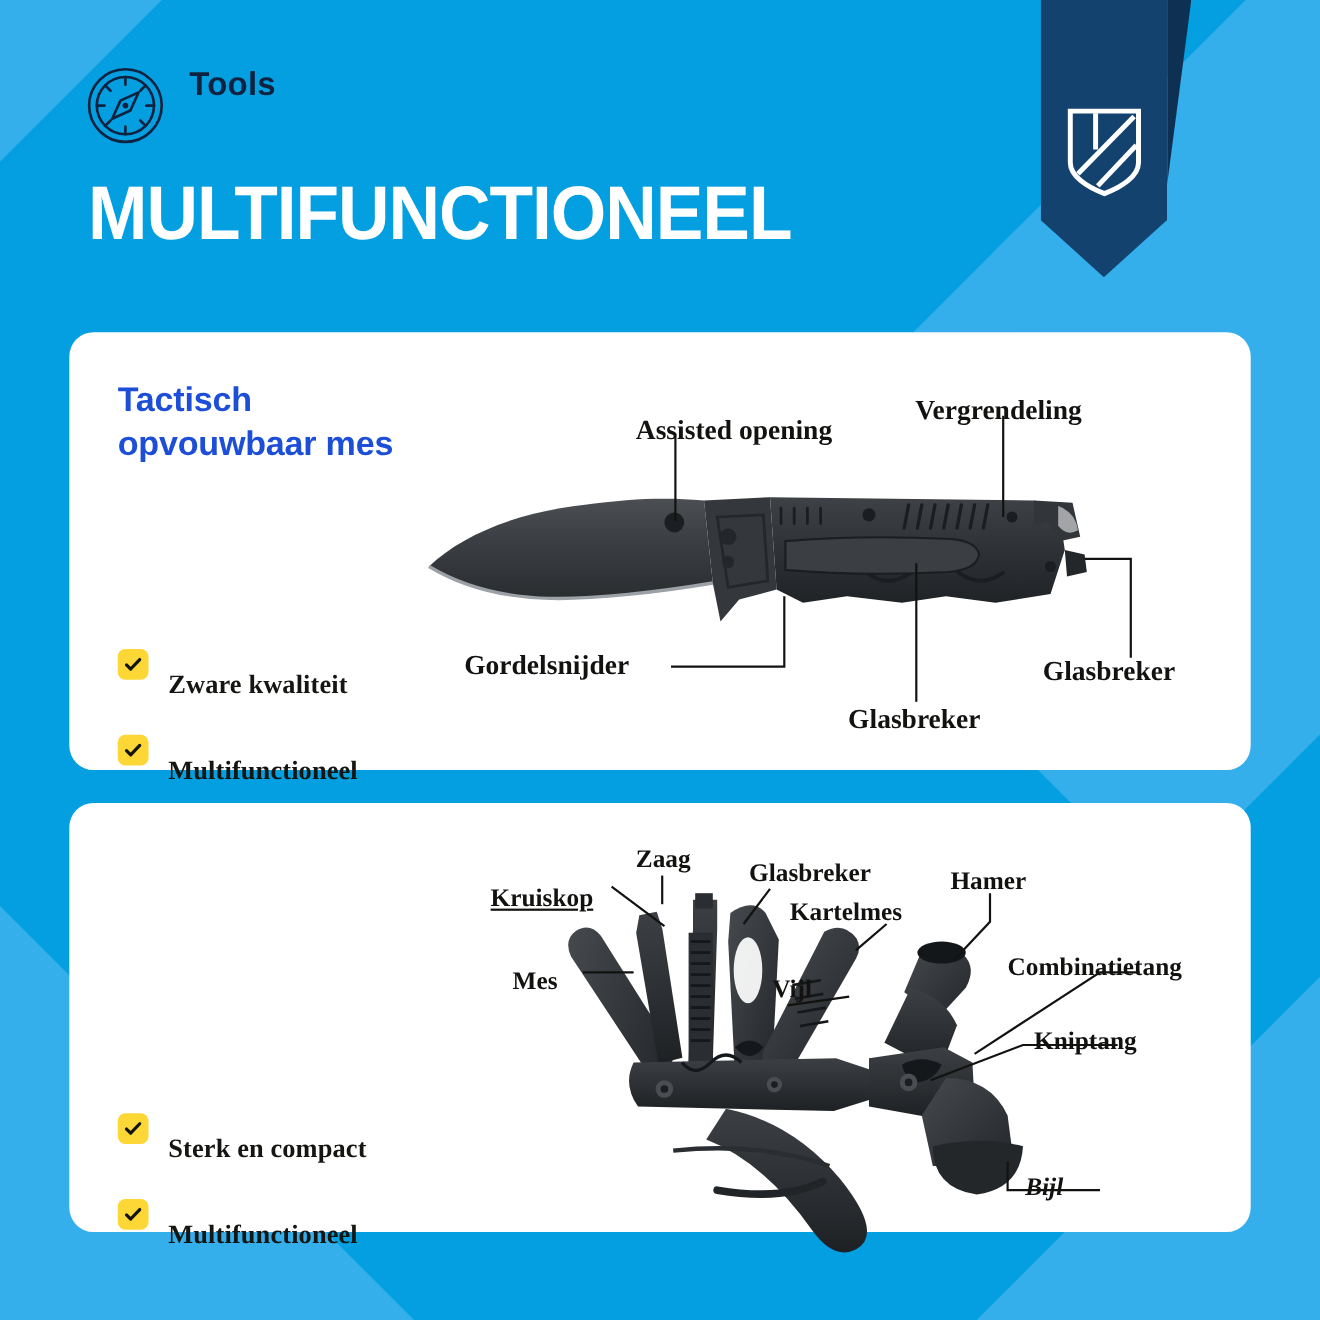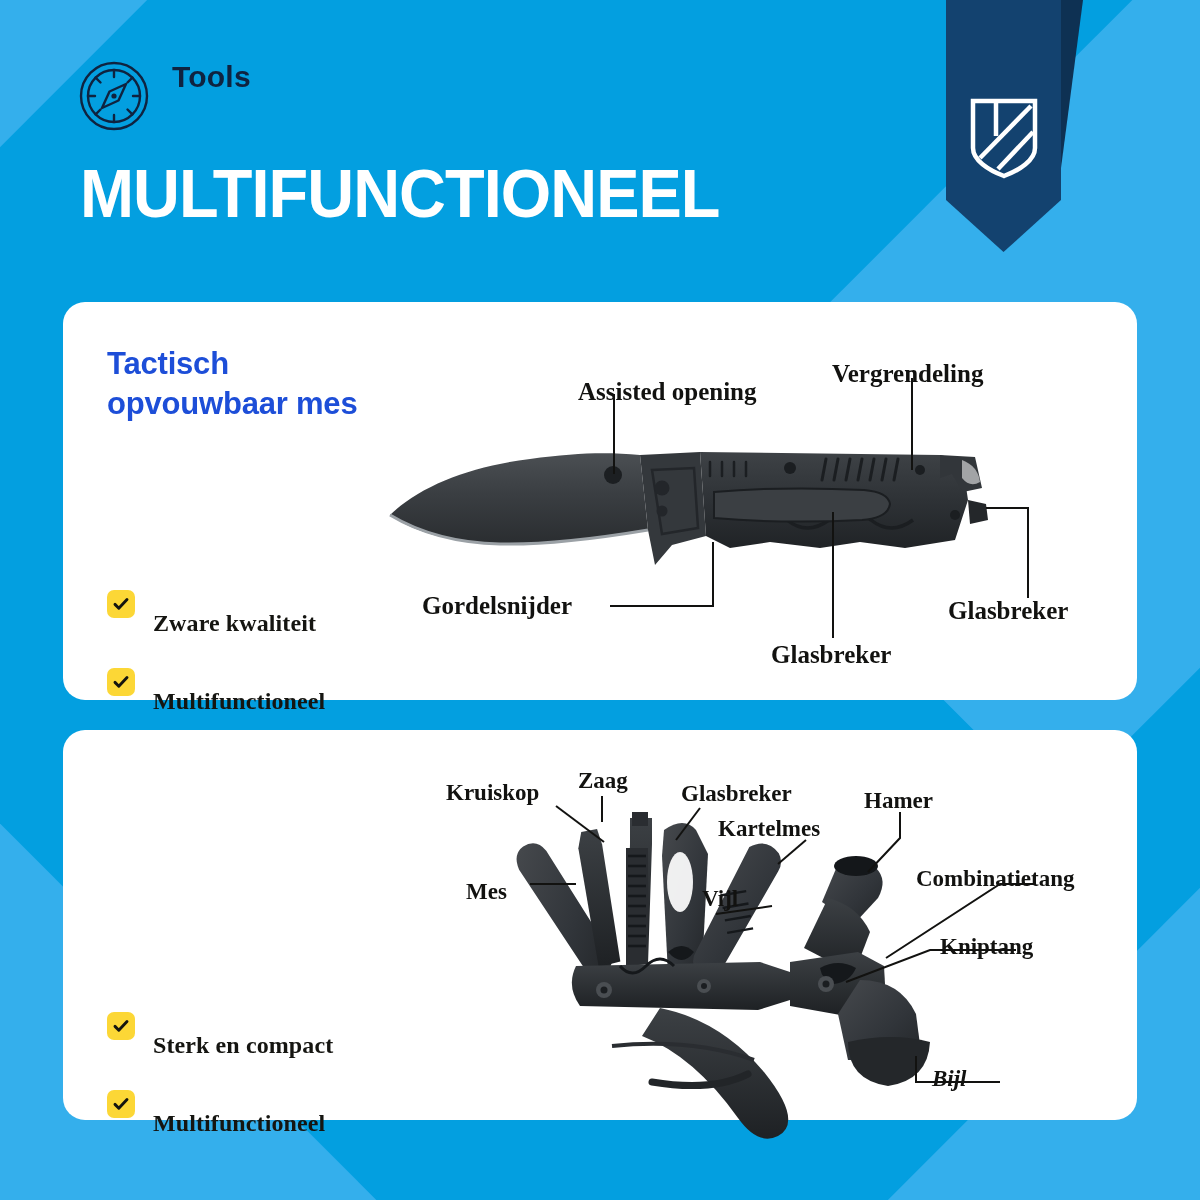--- a/index.html
+++ b/index.html
@@ -402,21 +402,21 @@
       <path d="M806 840 L 778 864"></path>
       <path d="M530 884 L 576 884"></path>
       <path d="M772 906 L 716 914"></path>
       <path d="M900 812 L 900 838 L 868 872"></path>
       <path d="M1036 884 L 1000 884 L 886 958"></path>
       <path d="M1016 950 L 930 950 L 846 982"></path>
       <path d="M1000 1082 L 916 1082 L 916 1056"></path>
     </g>
   </svg>
 
-  <div class="dlabel m-label" style="left:446px; top:780px;">Kruiskop</div>
+  <div class="dlabel m-label" style="left:446px; top:804px;text-decoration:underline;">Kruiskop</div>
   <div class="dlabel m-label" style="left:578px; top:768px;">Zaag</div>
   <div class="dlabel m-label" style="left:681px; top:781px;">Glasbreker</div>
   <div class="dlabel m-label" style="left:718px; top:816px;">Kartelmes</div>
   <div class="dlabel m-label" style="left:466px; top:867px;margin-top:12px;">Mes</div>
   <div class="dlabel m-label" style="left:702px; top:886px;">Vijl</div>
   <div class="dlabel m-label" style="left:864px; top:788px;">Hamer</div>
   <div class="dlabel m-label" style="left:916px; top:866px;">Combinatietang</div>
   <div class="dlabel m-label" style="left:940px; top:934px;">Kniptang</div>
   <div class="dlabel m-label" style="left:932px; top:1066px;font-style:italic;">Bijl</div>
 </div>

